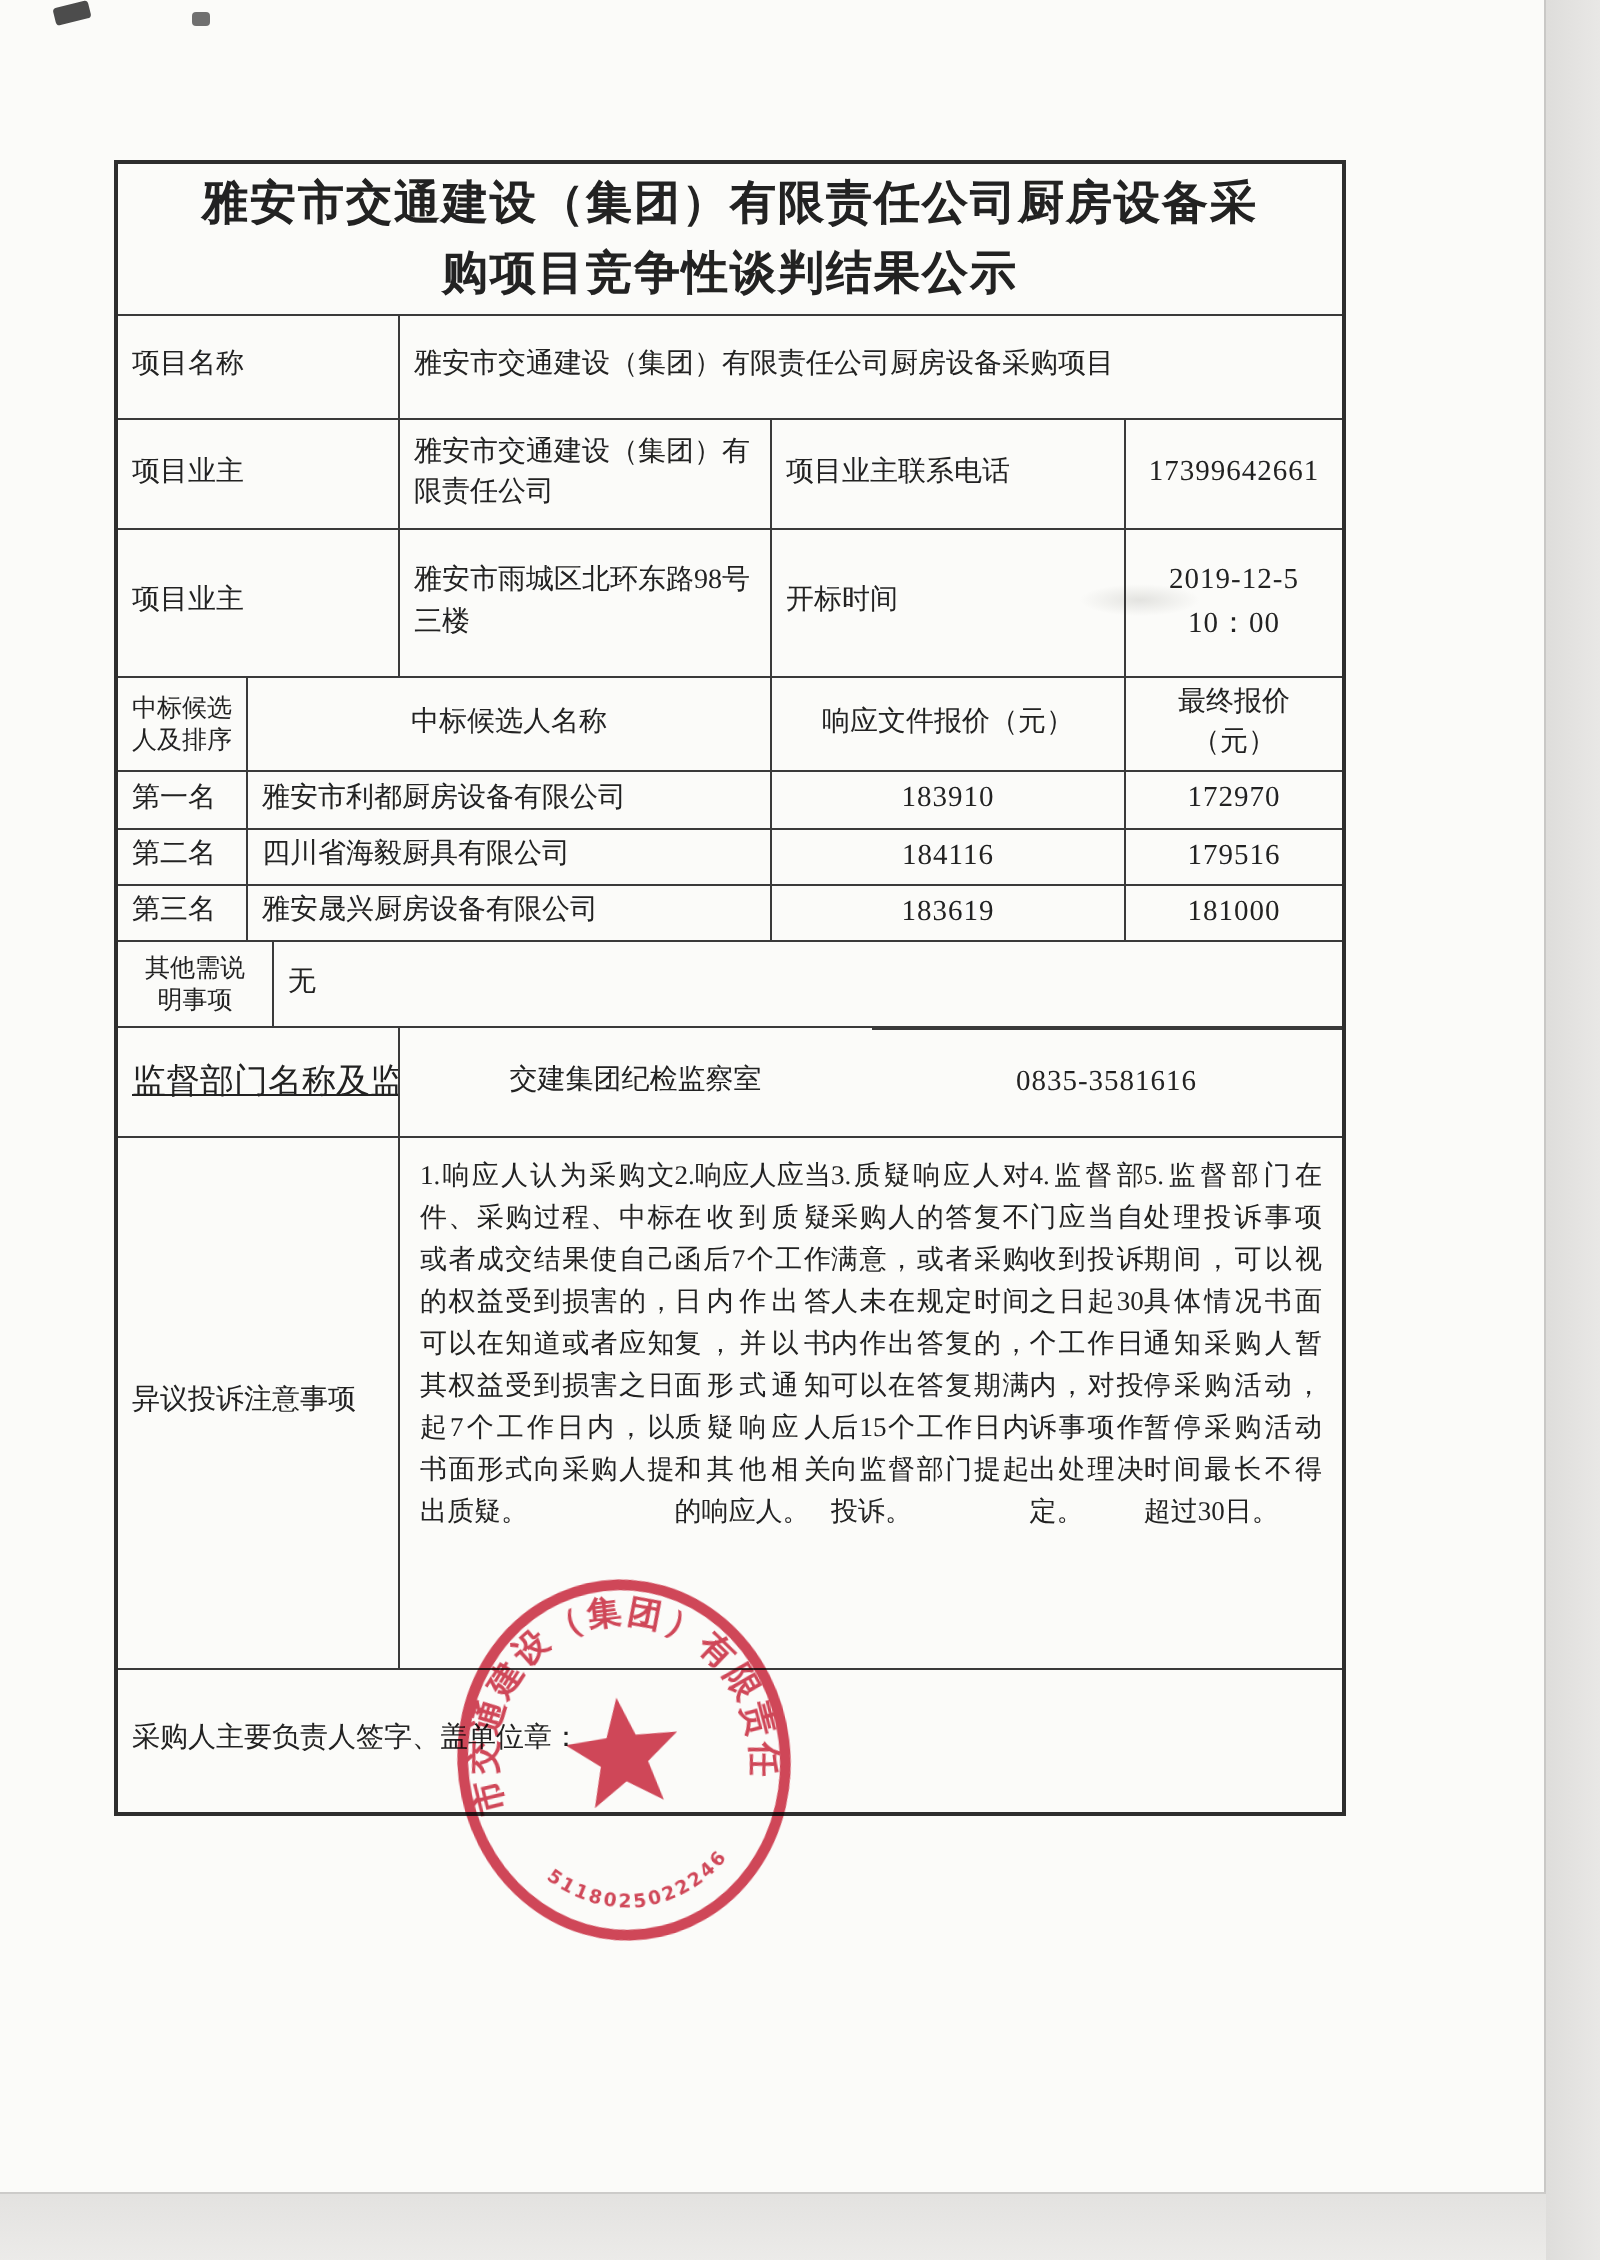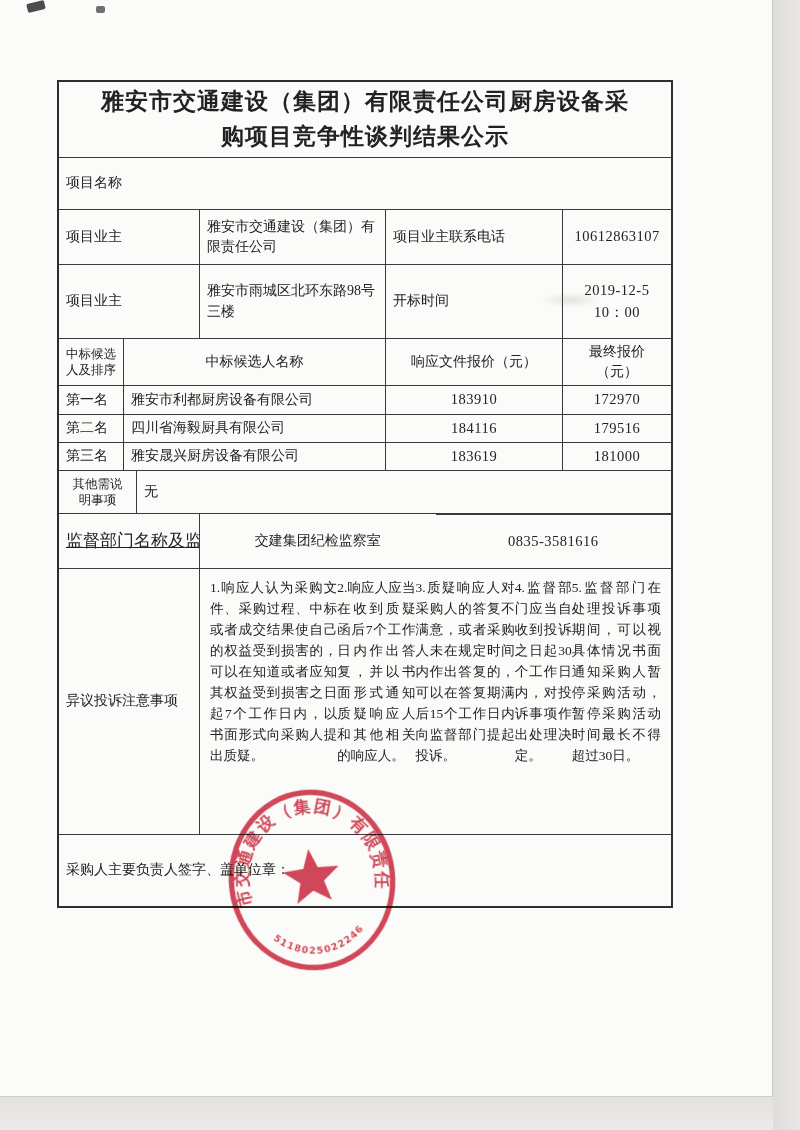--- a/index.html
+++ b/index.html
@@ -99,28 +99,29 @@
 
   <div class="tbl">
 
     <div class="row first title-row">
       <div class="cell nb center title-cell">雅安市交通建设（集团）有限责任公司厨房设备采
 购项目竞争性谈判结果公示</div>
     </div>
 
     <div class="row r1">
       <div class="cell nb w-label">项目名称</div>
+      <div class="cell grow">雅安市交通建设（集团）有限责任公司厨房设备采购项目</div>
     </div>
 
     <div class="row r2">
       <div class="cell nb w-label">项目业主</div>
       <div class="cell w-mid">雅安市交通建设（集团）有
 限责任公司</div>
       <div class="cell w-c3">项目业主联系电话</div>
-      <div class="cell w-c4 center num">10612863107</div>
+      <div class="cell w-c4 center num">17399642661</div>
     </div>
 
     <div class="row r3">
       <div class="cell nb w-label">项目业主</div>
       <div class="cell w-mid">雅安市雨城区北环东路98号
 三楼</div>
       <div class="cell w-c3">开标时间</div>
       <div class="cell w-c4 center num">2019-12-5
 10：00</div>
     </div>

